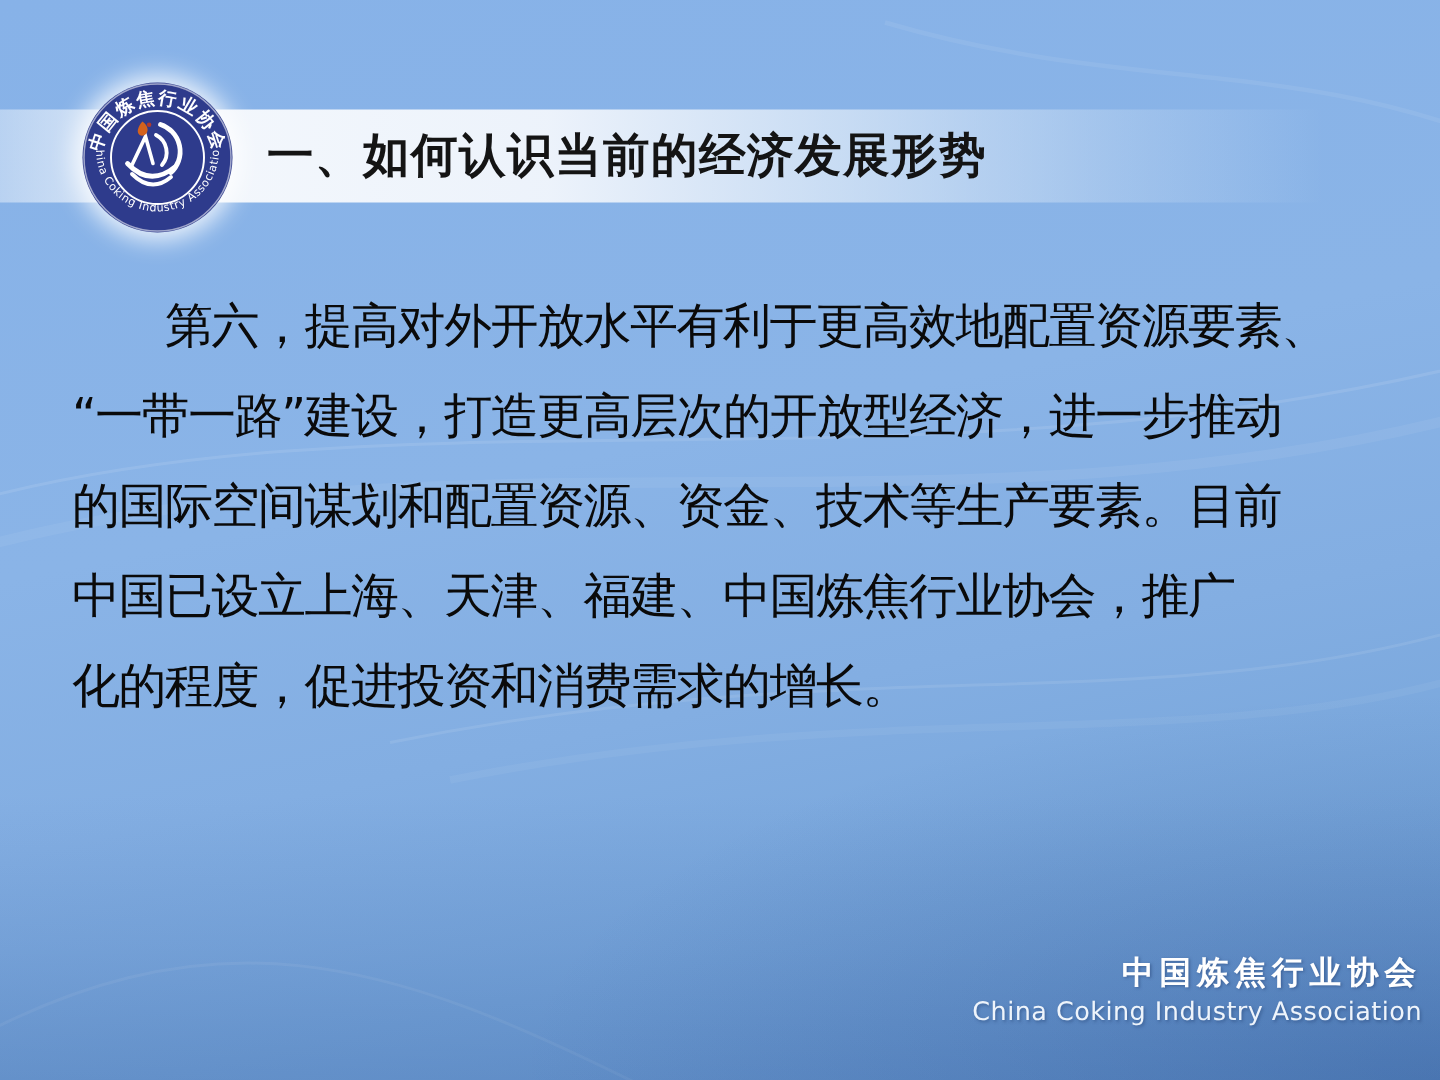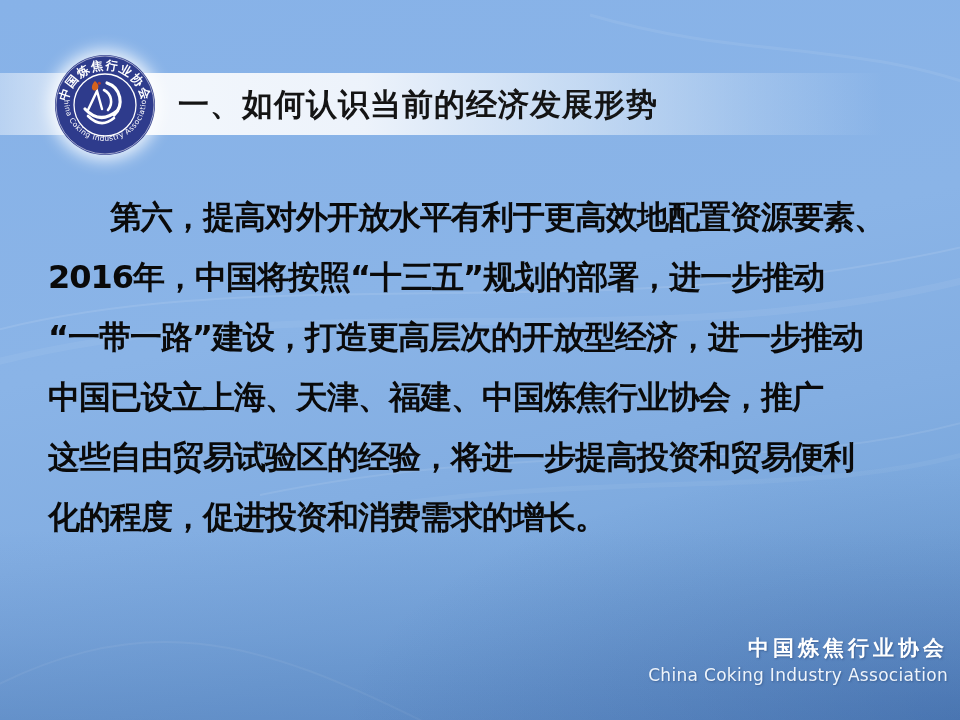--- a/index.html
+++ b/index.html
@@ -43,21 +43,21 @@
   .logo { position: absolute; left: 52px; top: 52px; width: 106px; height: 106px; }
   .logo-glow {
     position: absolute; inset: 5px; border-radius: 50%;
     box-shadow: 0 0 16px 7px rgba(255,255,255,0.85);
   }
   .logo svg { position: absolute; inset: 0; }
   
   .body-text { position: absolute; left: 48px; top: 187px; width: 868px; }
   .body-line {
     height: 60px; line-height: 60px; white-space: nowrap;
-    font-size: 32px; font-weight: 700; letter-spacing: -1px;
+    font-size: 32px; font-weight: 400; letter-spacing: -1px;
     color: #0a0a0a;
   }
   .body-line.indent { padding-left: 62px; }
   
   .footer { position: absolute; right: 12px; top: 634px; text-align: right; }
   .footer-cn {
     font-size: 21px; font-weight: 700; letter-spacing: 4px;
     color: #ffffff; text-shadow: 1px 1px 2px rgba(40,70,120,0.55);
     white-space: nowrap;
   }
@@ -114,24 +114,23 @@
       </g>
       <g>
         <path d="M 43 29 C 47 32 47.5 36 44.5 38 C 41.5 39.5 39.2 37.2 40 34.2 C 40.6 31.9 41.6 30.4 43 29 Z" fill="#d4621d"></path>
         <circle cx="47.4" cy="31.2" r="1.5" fill="#b03a2e"></circle>
       </g>
     </svg>
   </div>
 
   <div class="body-text">
     <div class="body-line indent">第六，提高对外开放水平有利于更高效地配置资源要素、</div>
-    <div class="body-line">2016年，中国将按照“十三五”规划的部署，进一步推动</div>
     <div class="body-line">“一带一路”建设，打造更高层次的开放型经济，进一步推动</div>
+    <div class="body-line">的国际空间谋划和配置资源、资金、技术等生产要素。目前</div>
     <div class="body-line">中国已设立上海、天津、福建、中国炼焦行业协会，推广</div>
-    <div class="body-line">这些自由贸易试验区的经验，将进一步提高投资和贸易便利</div>
     <div class="body-line">化的程度，促进投资和消费需求的增长。</div>
   </div>
 
   <div class="footer">
     <div class="footer-cn">中国炼焦行业协会</div>
     <div class="footer-en">China Coking Industry Association</div>
   </div>
 
 </div>
 

